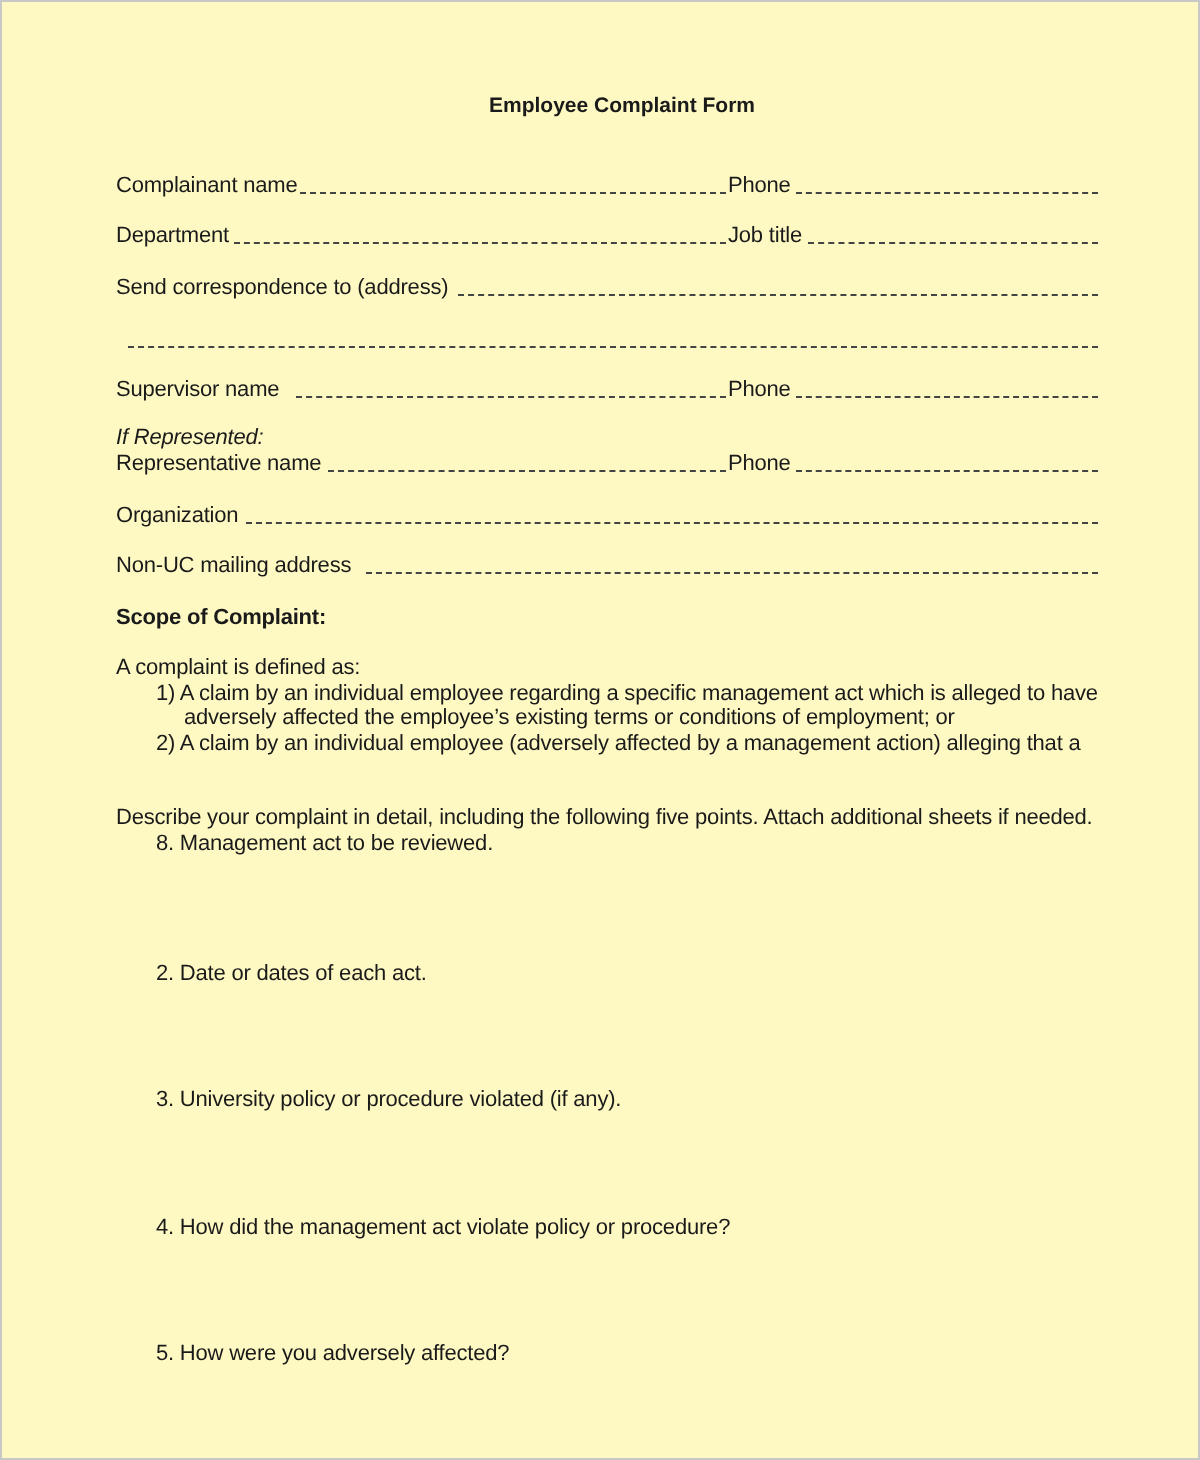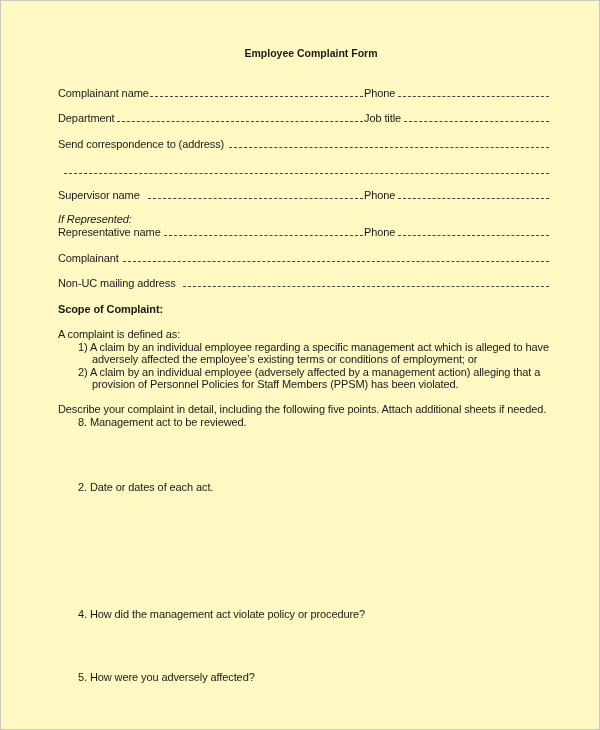--- a/index.html
+++ b/index.html
@@ -100,44 +100,44 @@
   <input class="field-input" style="left: 397px; top: 187px; width: 151px;" value="">
 
   <div class="t italic" style="left:57px; top:212px;">If Represented:</div>
   <div class="t" style="left:57px; top:225px;">Representative name</div>
   <div class="line" style="left:163px; top:234px; width:199px;"></div>
   <input class="field-input" style="left: 163px; top: 224px; width: 199px;" value="">
   <div class="t" style="left:363px; top:225px;">Phone</div>
   <div class="line" style="left:397px; top:234px; width:151px;"></div>
   <input class="field-input" style="left: 397px; top: 224px; width: 151px;" value="">
 
-  <div class="t" style="left:57px; top:251px;">Complainant</div>
+  <div class="t" style="left:57px; top:251px;">Organization</div>
   <div class="line" style="left:122px; top:260px; width:426px;"></div>
   <input class="field-input" style="left: 122px; top: 250px; width: 426px;" value="">
 
   <div class="t" style="left:57px; top:276px;">Non-UC mailing address</div>
   <div class="line" style="left:182px; top:285px; width:366px;"></div>
   <input class="field-input" style="left: 182px; top: 275px; width: 366px;" value="">
 
   <div class="t bold" style="left:57px; top:302px;">Scope of Complaint:</div>
   <div class="t" style="left:57px; top:327px;">A complaint is defined as:</div>
 
   <div class="t" style="left:77px; top:340px;">1) A claim by an individual employee regarding a specific management act which is alleged to have</div>
   <div class="t" style="left:91px; top:352px;">adversely affected the employee’s existing terms or conditions of employment; or</div>
   <div class="t" style="left:77px; top:365px;text-align:right;">2) A claim by an individual employee (adversely affected by a management action) alleging that a</div>
-  <div class="t" style="left:91px; top:377px;">provision of Personnel Policies for Staff Members (PPSM) has been violated.</div>
 
   <div class="t" style="left:57px; top:402px;">Describe your complaint in detail, including the following five points.  Attach additional sheets if needed.</div>
 
   <div class="t" style="left:77px; top:415px;">8. Management act to be reviewed.</div>
   <textarea class="answer-area field-input" style="top: 430px; height: 45px; resize: none;"></textarea>
 
   <div class="t" style="left:77px; top:480px;">2. Date or dates of each act.</div>
   <textarea class="answer-area field-input" style="top: 495px; height: 45px; resize: none;"></textarea>
 
+  <div class="t" style="left:77px; top:543px;">3. University policy or procedure violated (if any).</div>
   <textarea class="answer-area field-input" style="top: 558px; height: 45px; resize: none;"></textarea>
 
   <div class="t" style="left:77px; top:607px;">4. How did the management act violate policy or procedure?</div>
   <textarea class="answer-area field-input" style="top: 622px; height: 45px; resize: none;"></textarea>
 
   <div class="t" style="left:77px; top:670px;">5. How were you adversely affected?</div>
   <textarea class="answer-area field-input" style="top: 685px; height: 38px; resize: none;"></textarea>
 
 </div>
 

